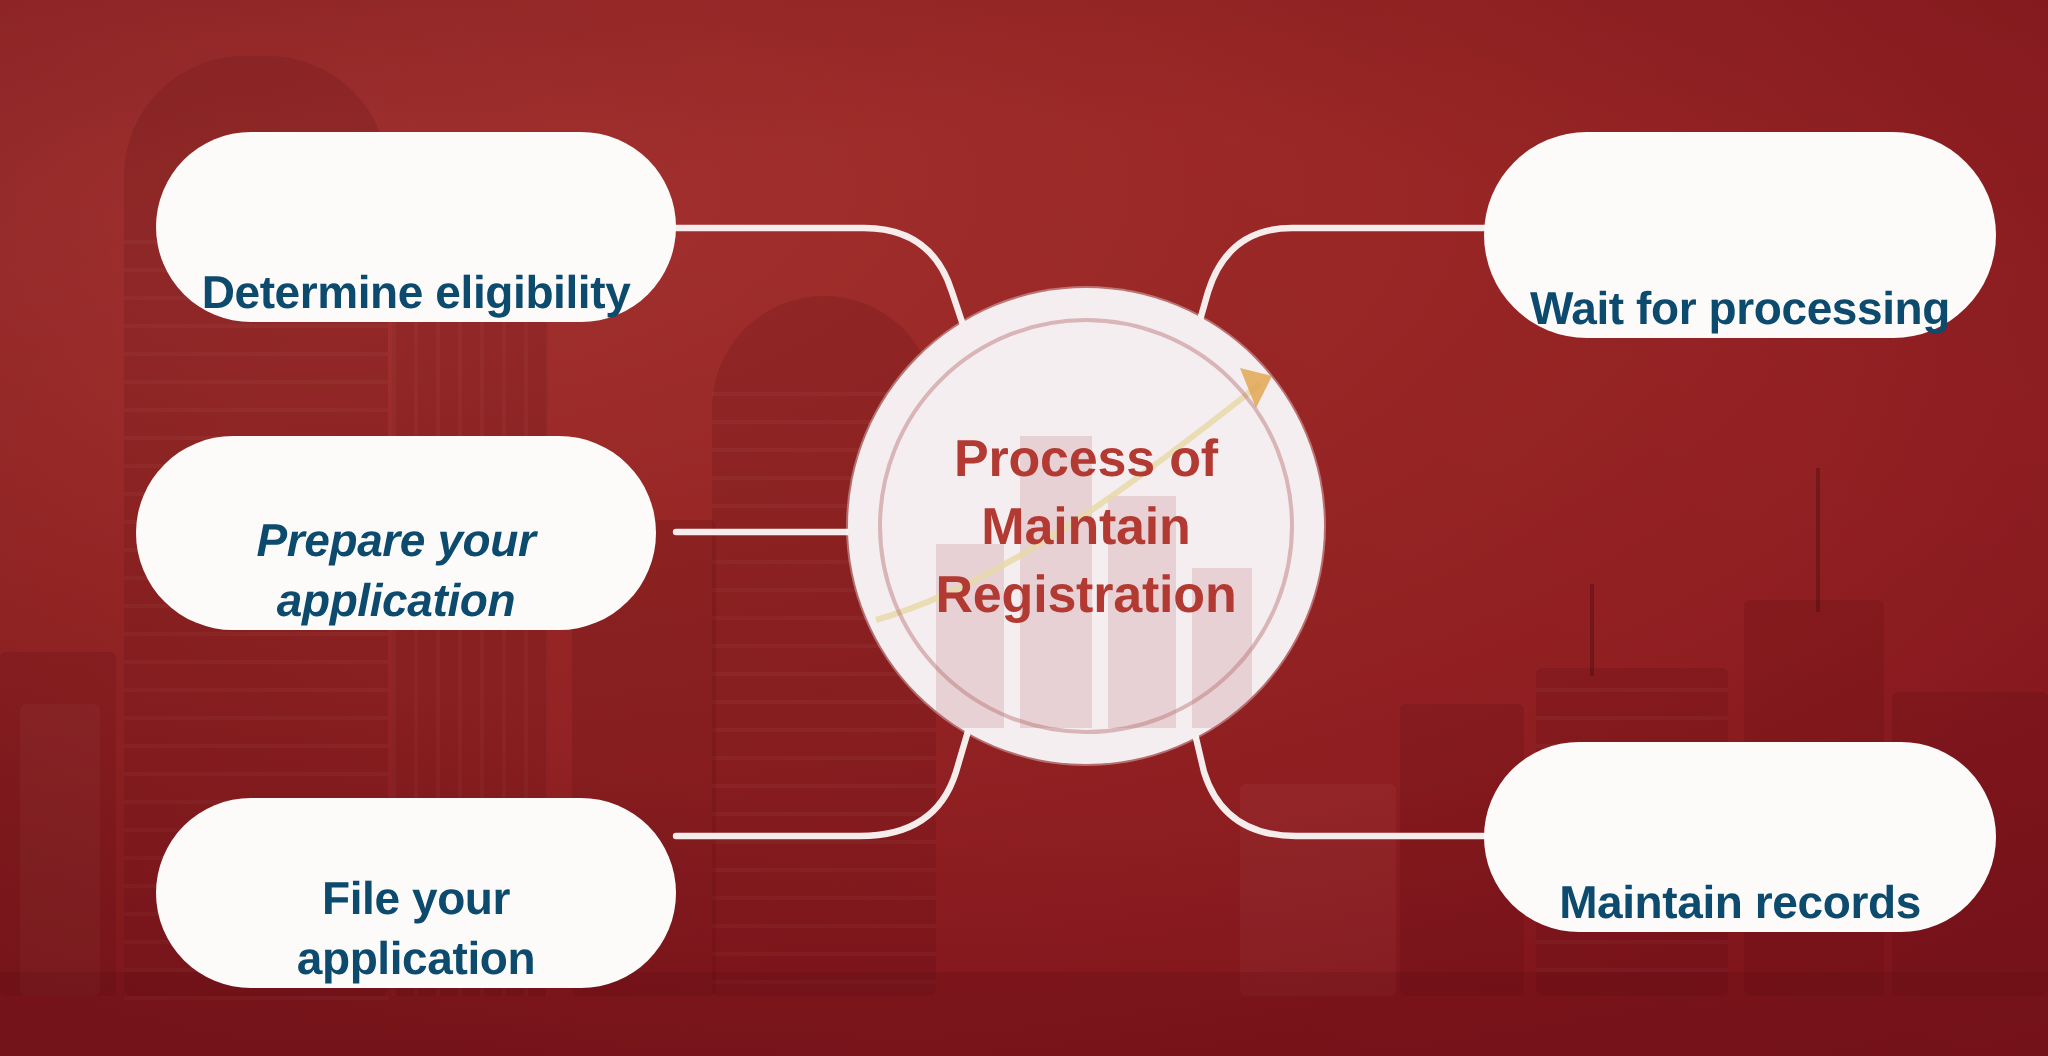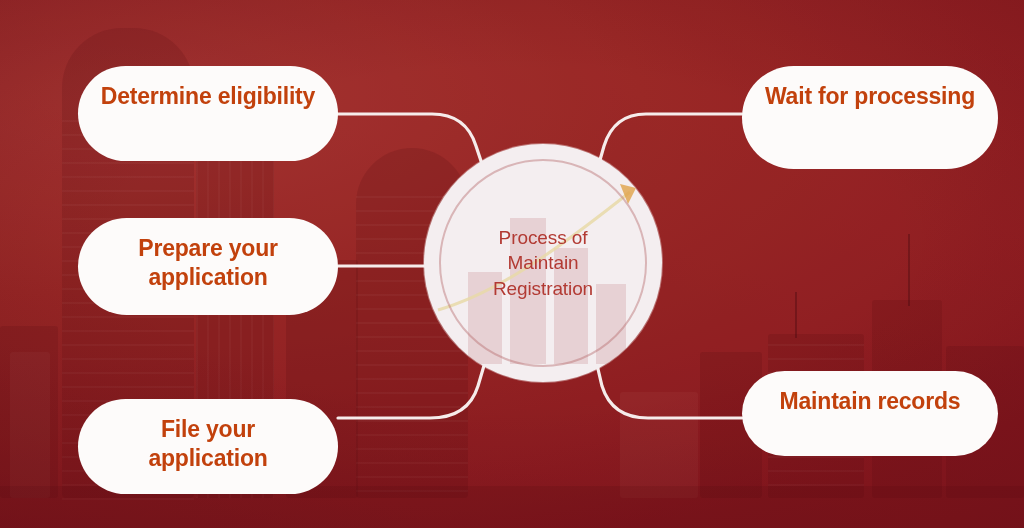--- a/index.html
+++ b/index.html
@@ -100,51 +100,51 @@
   .hub-watermark {
     position: absolute;
     inset: 0;
     pointer-events: none;
   }
   .hub-title {
     position: relative;
     z-index: 3;
     text-align: center;
     color: #b23a33;
-    font-size: 19px;
-    font-weight: normal;
+    font-size: 26px;
+    font-weight: bold;
     line-height: 1.32;
     letter-spacing: -0.1px;
     padding: 0 16px;
   }
 
   
   .pill {
     position: absolute;
     background: #fdfbfa;
     border-radius: 999px;
     display: flex;
-    align-items: flex-start;
+    align-items: flex-end;
     justify-content: center;
     text-align: center;
-    color: #c2410c;
+    color: #0c4a6e;
     font-weight: bold;
     font-size: 23px;
     line-height: 1.28;
     letter-spacing: -0.2px;
-    padding: 16px 22px;
+    padding: 0 22px;
     box-sizing: border-box;
   }
   .pill.two-line { font-size: 23px; }
 
   #pill-determine   { left: 78px;  top: 66px;  width: 260px; height: 95px; }
-  #pill-prepare     { left: 78px;  top: 218px; width: 260px; height: 97px; }
+  #pill-prepare     { left: 68px;  top: 218px; width: 260px; height: 97px; font-style: italic; }
   #pill-file        { left: 78px;  top: 371px; width: 260px; height: 95px; margin-top: 28px; }
   #pill-wait        { left: 742px; top: 66px;  width: 256px; height: 103px; }
-  #pill-maintain    { left: 742px; top: 371px; width: 256px; height: 85px; }
+  #pill-maintain    { left: 742px; top: 371px; width: 256px; height: 95px; }
 </style>
 </head>
 <body>
 
 <div id="canvas">
 
   <div class="bg-layer bg-base"></div>
 
   <div class="bg-layer">
 

